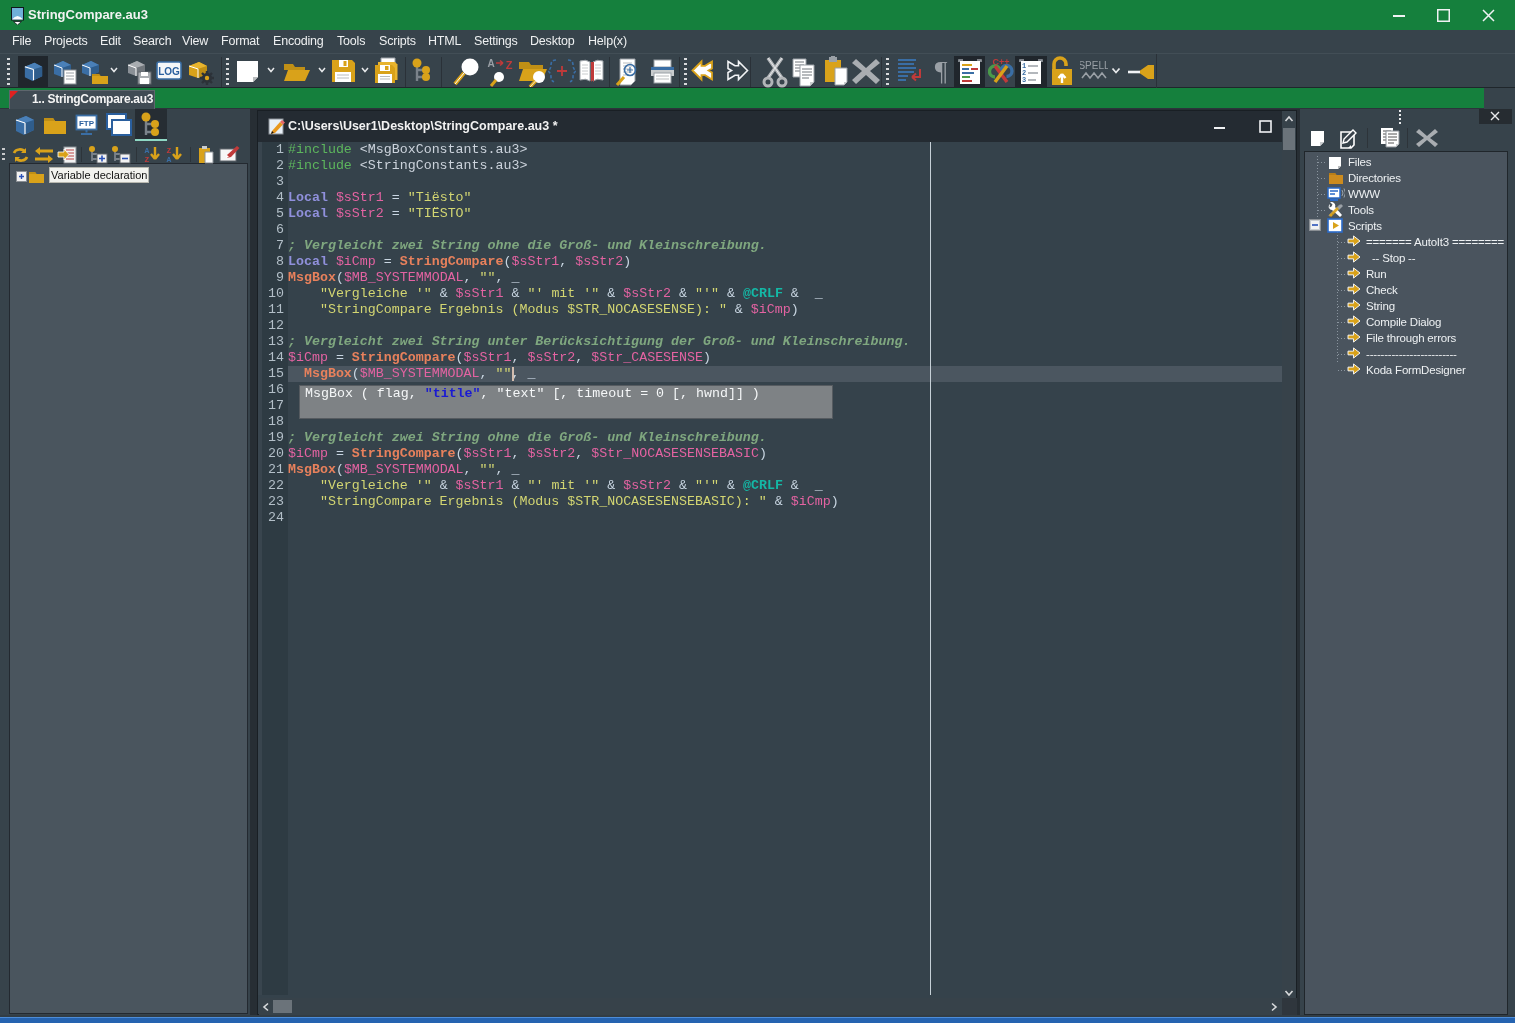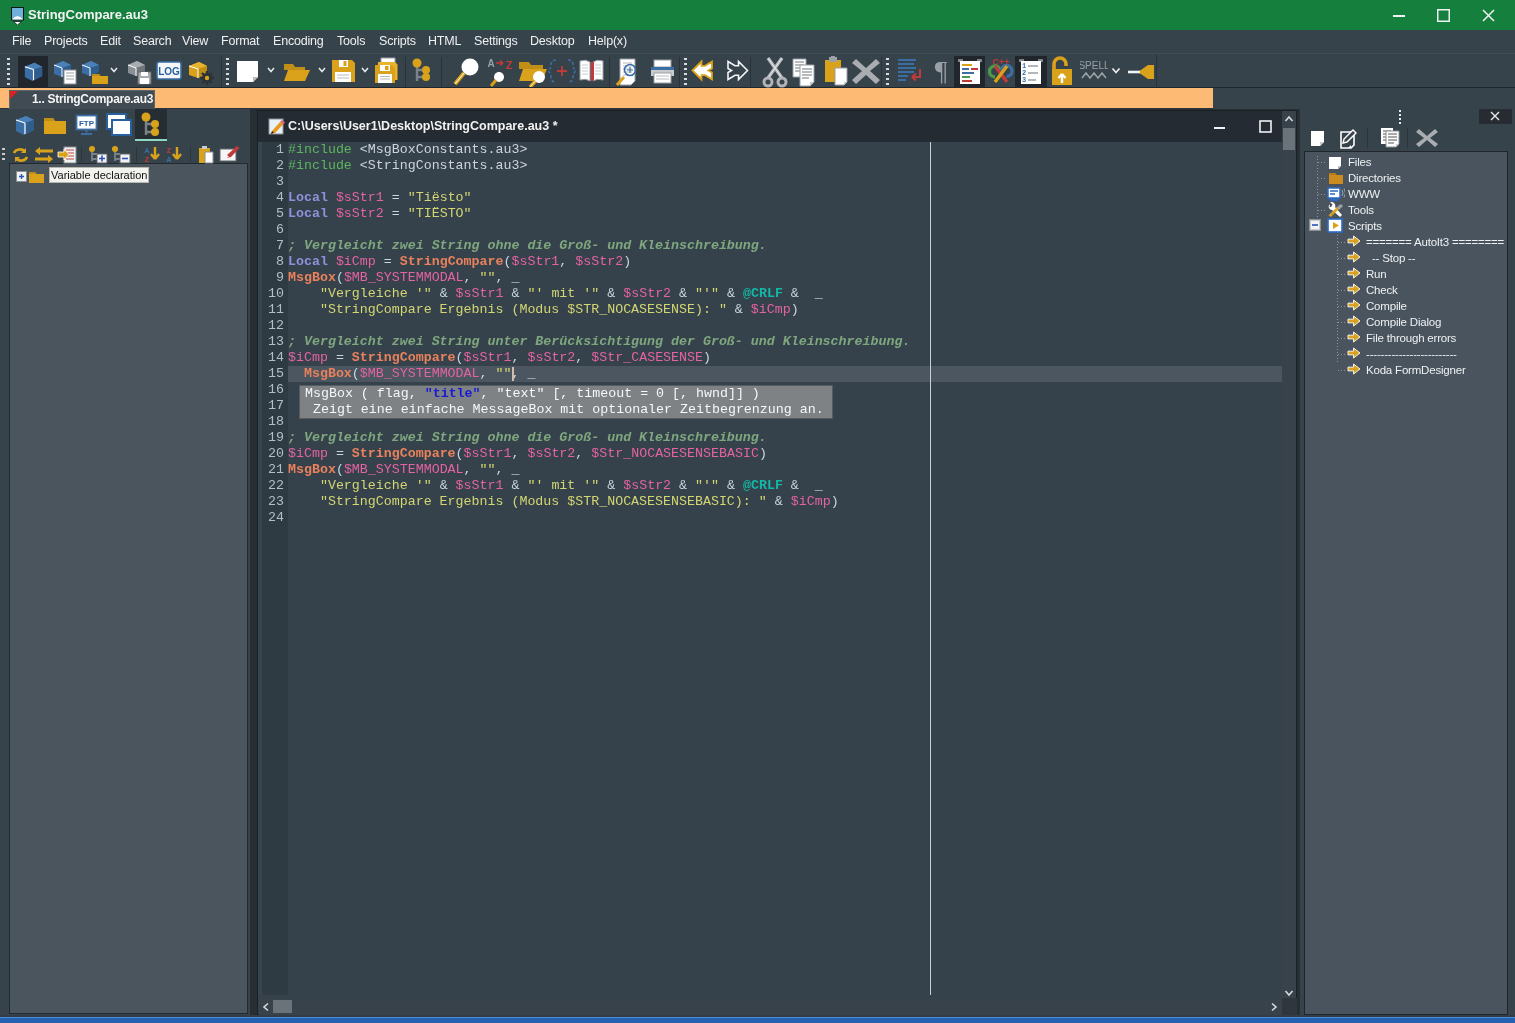--- a/index.html
+++ b/index.html
@@ -5,21 +5,21 @@
 html,body{margin:0;padding:0;width:1515px;height:1023px;overflow:hidden;background:#37434b;font-family:"Liberation Sans",sans-serif;}
 *{box-sizing:border-box;}
 .abs{position:absolute;}
 #app{position:relative;width:1515px;height:1023px;}
 
 #titlebar{left:0;top:0;width:1515px;height:30px;background:#15803d;}
 #titlebar .t{position:absolute;left:28px;top:7px;color:#f2f2f2;font-size:13px;font-weight:bold;}
 #menubar{left:0;top:30px;width:1515px;height:24px;background:#37434b;color:#eef0f1;font-size:12.5px;letter-spacing:-0.2px;}
 #menubar span{position:absolute;top:4px;}
 #toolbar{left:0;top:53px;width:1515px;height:35px;background:#37434b;border-top:1px solid #424e56;border-bottom:1px solid #1f262b;}
-#tabband{left:0;top:88px;width:1213px;height:21px;background:#fdba74;border-bottom:1px solid #2c343b;}
+#tabband{left:0;top:88px;width:1484px;height:21px;background:#15803d;border-bottom:1px solid #2c343b;}
 #tab1{position:absolute;left:9px;top:2px;width:146px;height:19px;background:#404b54;border:1px solid #5e666d;border-bottom:none;overflow:hidden;}
 #tab1 .txt{white-space:nowrap;position:absolute;left:22px;top:1px;color:#f4f4f4;font-weight:bold;font-size:12px;letter-spacing:-0.3px;}
 #tab1 .red{position:absolute;left:0;top:0;width:0;height:0;border-left:8px solid #e02020;border-bottom:8px solid transparent;}
 
 #lstrip{left:0;top:109px;width:8px;height:907px;background:#37434b;}
 #lpanel{left:8px;top:109px;width:242px;height:907px;background:#37434b;}
 #lseltab{left:135px;top:109px;width:32px;height:30px;background:#262d33;}
 #lselbar{left:135px;top:139px;width:32px;height:2px;background:#8fd8c4;}
 #ltree{left:9px;top:163px;width:239px;height:851px;background:#4a555e;border:1px solid #232930;}
 #ltip{white-space:nowrap;left:49px;top:167px;height:16px;background:#f2f2ee;border:1px solid #b8b8b0;color:#111;font-size:11px;line-height:14px;padding:0 1px;}
@@ -462,21 +462,21 @@
 18
 19
 20
 21
 22
 23
 24</div>
     <div class="abs" id="code"><div><span class="g">#include</span> <span class="inc">&lt;MsgBoxConstants.au3&gt;</span></div><div><span class="g">#include</span> <span class="inc">&lt;StringConstants.au3&gt;</span></div><div></div><div><span class="kw">Local</span> <span class="vr">$sStr1</span> <span class="op">=</span> <span class="st">"Tiësto"</span></div><div><span class="kw">Local</span> <span class="vr">$sStr2</span> <span class="op">=</span> <span class="st">"TIËSTO"</span></div><div></div><div><span class="cm">; Vergleicht zwei String ohne die Groß- und Kleinschreibung.</span></div><div><span class="kw">Local</span> <span class="vr">$iCmp</span> <span class="op">=</span> <span class="fn">StringCompare</span><span class="op">(</span><span class="vr">$sStr1</span><span class="op">,</span> <span class="vr">$sStr2</span><span class="op">)</span></div><div><span class="fn">MsgBox</span><span class="op">(</span><span class="vr">$MB_SYSTEMMODAL</span><span class="op">,</span> <span class="st">""</span><span class="op">, _</span></div><div>    <span class="st">"Vergleiche '"</span> <span class="op">&amp;</span> <span class="vr">$sStr1</span> <span class="op">&amp;</span> <span class="st">"' mit '"</span> <span class="op">&amp;</span> <span class="vr">$sStr2</span> <span class="op">&amp;</span> <span class="st">"'"</span> <span class="op">&amp;</span> <span class="mac">@CRLF</span> <span class="op">&amp;  _</span></div><div>    <span class="st">"StringCompare Ergebnis (Modus $STR_NOCASESENSE): "</span> <span class="op">&amp;</span> <span class="vr">$iCmp</span><span class="op">)</span></div><div></div><div><span class="cm">; Vergleicht zwei String unter Berücksichtigung der Groß- und Kleinschreibung.</span></div><div><span class="vr">$iCmp</span> <span class="op">=</span> <span class="fn">StringCompare</span><span class="op">(</span><span class="vr">$sStr1</span><span class="op">,</span> <span class="vr">$sStr2</span><span class="op">,</span> <span class="vr">$Str_CASESENSE</span><span class="op">)</span></div><div>  <span class="fn">MsgBox</span><span class="op">(</span><span class="vr">$MB_SYSTEMMODAL</span><span class="op">,</span> <span class="st">""</span><span class="op">, _</span></div><div></div><div></div><div></div><div><span class="cm">; Vergleicht zwei String ohne die Groß- und Kleinschreibung.</span></div><div><span class="vr">$iCmp</span> <span class="op">=</span> <span class="fn">StringCompare</span><span class="op">(</span><span class="vr">$sStr1</span><span class="op">,</span> <span class="vr">$sStr2</span><span class="op">,</span> <span class="vr">$Str_NOCASESENSEBASIC</span><span class="op">)</span></div><div><span class="fn">MsgBox</span><span class="op">(</span><span class="vr">$MB_SYSTEMMODAL</span><span class="op">,</span> <span class="st">""</span><span class="op">, _</span></div><div>    <span class="st">"Vergleiche '"</span> <span class="op">&amp;</span> <span class="vr">$sStr1</span> <span class="op">&amp;</span> <span class="st">"' mit '"</span> <span class="op">&amp;</span> <span class="vr">$sStr2</span> <span class="op">&amp;</span> <span class="st">"'"</span> <span class="op">&amp;</span> <span class="mac">@CRLF</span> <span class="op">&amp;  _</span></div><div>    <span class="st">"StringCompare Ergebnis (Modus $STR_NOCASESENSEBASIC): "</span> <span class="op">&amp;</span> <span class="vr">$iCmp</span><span class="op">)</span></div><div></div></div>
     <div class="abs" id="edgeline"></div>
     <div class="abs" id="caret"></div>
-    <div class="abs" id="calltip"><div>MsgBox ( flag, <span style="color:#1a1ad2;font-weight:bold">"title"</span>, "text" [, timeout = 0 [, hwnd]] )</div><div> Zeigt eine einfache MessageBox mit optionaler Zeitbegrenzung an.</div></div>
+    <div class="abs" id="calltip"><div>MsgBox ( flag, <span style="color:#1a1ad2;font-weight:bold">"title"</span>, "text" [, timeout = 0 [, hwnd]] )</div></div>
     <div class="abs" id="vsb">
       <svg class="icon" style="left:2px;top:4px" width="10" height="8" viewBox="0 0 10 8">
           <path d="M1.5 6 L5 2 L8.5 6" stroke="#d8dadc" stroke-width="1.6" fill="none"></path>
         </svg>
       <div class="thumb"></div>
       <svg class="icon" style="left:2px;top:878px" width="10" height="8" viewBox="0 0 10 8">
           <path d="M1.5 2 L5 6 L8.5 2" stroke="#d8dadc" stroke-width="1.6" fill="none"></path>
         </svg>
     </div>
     <div class="abs" id="hsb">
@@ -589,21 +589,21 @@
         <path d="M1 4.5 h6 V1 l7 5.5 -7 5.5 V8.5 h-6 z" fill="#d9a21a" stroke="#fff" stroke-width="1"></path>
       </svg>
     <div class="trow" style="left:1366px;top:266px">Run</div>
     <svg class="icon" style="left:1347px;top:283px" width="14" height="12" viewBox="0 0 15 13">
         <path d="M1 4.5 h6 V1 l7 5.5 -7 5.5 V8.5 h-6 z" fill="#d9a21a" stroke="#fff" stroke-width="1"></path>
       </svg>
     <div class="trow" style="left:1366px;top:282px">Check</div>
     <svg class="icon" style="left:1347px;top:299px" width="14" height="12" viewBox="0 0 15 13">
         <path d="M1 4.5 h6 V1 l7 5.5 -7 5.5 V8.5 h-6 z" fill="#d9a21a" stroke="#fff" stroke-width="1"></path>
       </svg>
-    <div class="trow" style="left:1366px;top:298px">Compile</div>
+    <div class="trow" style="left:1366px;top:298px">String</div>
     <svg class="icon" style="left:1347px;top:315px" width="14" height="12" viewBox="0 0 15 13">
         <path d="M1 4.5 h6 V1 l7 5.5 -7 5.5 V8.5 h-6 z" fill="#d9a21a" stroke="#fff" stroke-width="1"></path>
       </svg>
     <div class="trow" style="left:1366px;top:314px">Compile Dialog</div>
     <svg class="icon" style="left:1347px;top:331px" width="14" height="12" viewBox="0 0 15 13">
         <path d="M1 4.5 h6 V1 l7 5.5 -7 5.5 V8.5 h-6 z" fill="#d9a21a" stroke="#fff" stroke-width="1"></path>
       </svg>
     <div class="trow" style="left:1366px;top:330px">File through errors</div>
     <svg class="icon" style="left:1347px;top:347px" width="14" height="12" viewBox="0 0 15 13">
         <path d="M1 4.5 h6 V1 l7 5.5 -7 5.5 V8.5 h-6 z" fill="#d9a21a" stroke="#fff" stroke-width="1"></path>

